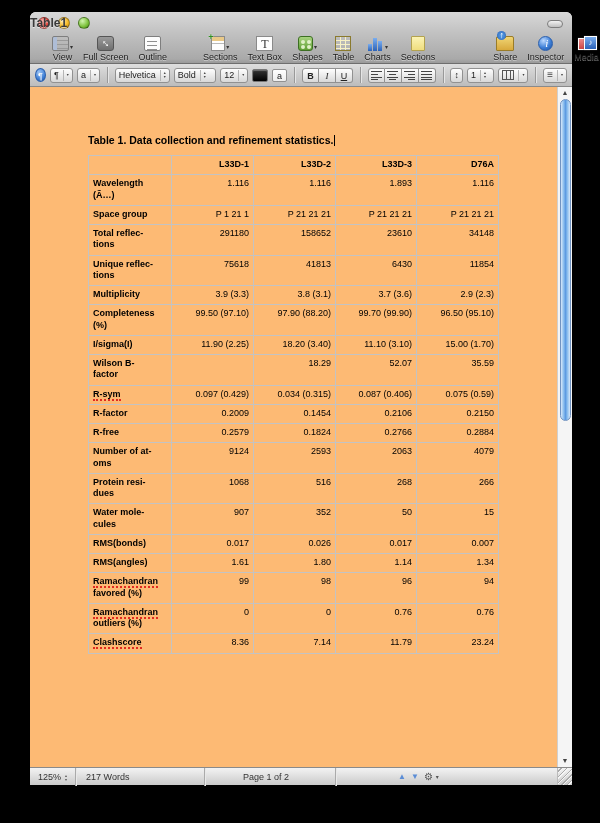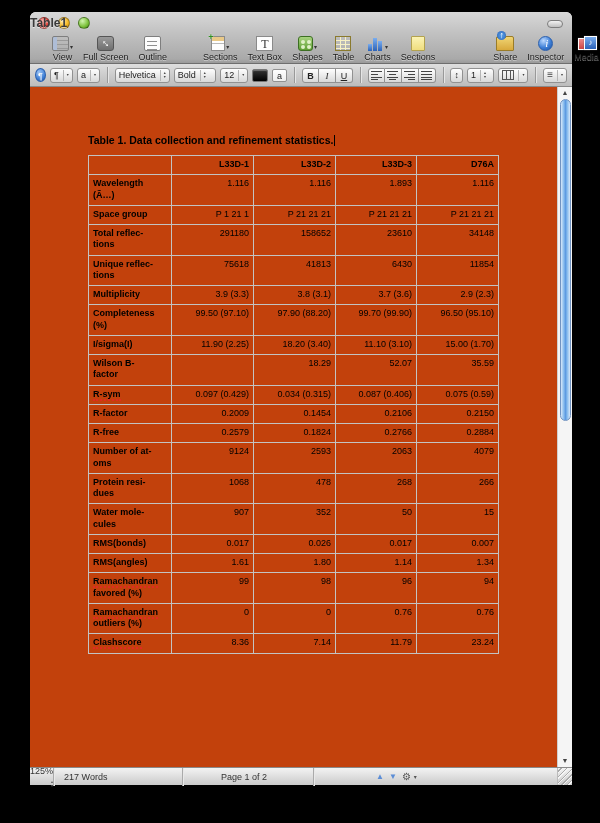--- a/index.html
+++ b/index.html
@@ -74,21 +74,21 @@
   .align-ico { width:11px; height:9px; margin:2px auto; background-repeat:no-repeat;
     background-image:linear-gradient(#444,#444),linear-gradient(#444,#444),linear-gradient(#444,#444),linear-gradient(#444,#444); }
   .al-left  { background-size:11px 1px,7px 1px,11px 1px,7px 1px; background-position:0 0,0 3px,0 6px,0 8px; }
   .al-center{ background-size:11px 1px,7px 1px,11px 1px,7px 1px; background-position:0 0,2px 3px,0 6px,2px 8px; }
   .al-right { background-size:11px 1px,7px 1px,11px 1px,7px 1px; background-position:0 0,4px 3px,0 6px,4px 8px; }
   .al-just  { background-size:11px 1px,11px 1px,11px 1px,11px 1px; background-position:0 0,0 3px,0 6px,0 8px; }
   .cols-ico { width:12px; height:10px; border:1px solid #555; background-image:linear-gradient(90deg,#0000 3px,#555 3px 4px,#0000 4px 7px,#555 7px 8px,#0000 8px); }
   .list-ico { font-size:10px; line-height:10px; color:#444; }
 
   
-  .content { position:relative; height:680px; background:#c2410c; overflow:hidden; }
+  .content { position:relative; height:680px; background:#fdba74; overflow:hidden; }
   .page-body { position:absolute; left:58px; top:47px; width:420px; }
   .doc-title { font-size:10.5px; font-weight:bold; color:#000; margin-bottom:9px; letter-spacing:0; }
   .caret { display:inline-block; width:1px; height:11px; background:#000; vertical-align:-2px; margin-left:1px; }
 
   table.stats { border-collapse:collapse; table-layout:fixed; width:410px; font-size:9px; line-height:1.25; }
   table.stats td, table.stats th { border:1px solid #c3c3c3; padding:3px 4px 4px 4px; vertical-align:top; color:#000; }
   table.stats th { text-align:right; font-weight:bold; }
   td.rowlabel { font-weight:bold; text-align:left; }
   td.val { text-align:right; white-space:pre-line; }
   .misspelled { border-bottom:2px dotted #e02b20; }
@@ -96,21 +96,21 @@
   
   .vscroll { position:absolute; right:0; top:0; width:15px; height:680px; background:#f5f5f5; border-left:1px solid #cfcfcf; }
   .vs-arrow { position:absolute; left:0; width:14px; height:11px; text-align:center; font-size:7px; color:#444; line-height:11px; }
   .vs-up { top:0; } .vs-down { bottom:1px; }
   .vs-thumb { position:absolute; left:1.5px; top:12px; width:11px; height:322px; border-radius:6px; border:1px solid #7193c1;
     background:linear-gradient(90deg,#d7e8fa,#8fc0ee 28%,#5d9be2 50%,#8fc0ee 72%,#d7e8fa); }
 
   
   .status-bar { position:relative; display:flex; align-items:center; height:18px;
     background:linear-gradient(#f3f3f3,#cacaca); border-top:1px solid #8a8a8a; font-size:9px; color:#333; }
-  .sb-zoom { display:flex; align-items:flex-end; gap:4px; padding:0 0;flex-direction:column; }
+  .sb-zoom { display:flex; align-items:flex-end; gap:4px; padding:0 8px; }
   .sb-stepper { display:flex; flex-direction:column; font-size:4px; line-height:4px; color:#555; }
   .sb-sep { width:1px; height:18px; background:#aaa; box-shadow:1px 0 0 #e8e8e8; }
   .sb-words { width:128px; padding-left:10px; }
   .sb-page { width:130px; padding-left:38px; }
   .sb-nav { display:flex; align-items:center; gap:5px; padding-left:62px; }
   .tri { font-size:8px; color:#5b8dd6; }
   .gear { font-size:10px; color:#555; }
   .gear-arrow { font-size:6px; color:#555; margin-left:-2px; }
   .resize-grip { position:absolute; right:0; bottom:0; width:15px; height:17px;
     background:repeating-linear-gradient(135deg,#0000 0 2px,#aaa 2px 3px,#f5f5f5 3px 4px); border-left:1px solid #bbb; }
@@ -391,21 +391,21 @@
             <tr>
               <td class="rowlabel">Number of at-<br>oms</td>
               <td class="val">9124</td>
               <td class="val">2593</td>
               <td class="val">2063</td>
               <td class="val">4079</td>
             </tr>
             <tr>
               <td class="rowlabel">Protein resi-<br>dues</td>
               <td class="val">1068</td>
-              <td class="val">478</td>
+              <td class="val">516</td>
               <td class="val">268</td>
               <td class="val">266</td>
             </tr>
             <tr>
               <td class="rowlabel">Water mole-<br>cules</td>
               <td class="val">907</td>
               <td class="val">352</td>
               <td class="val">50</td>
               <td class="val">15</td>
             </tr>

